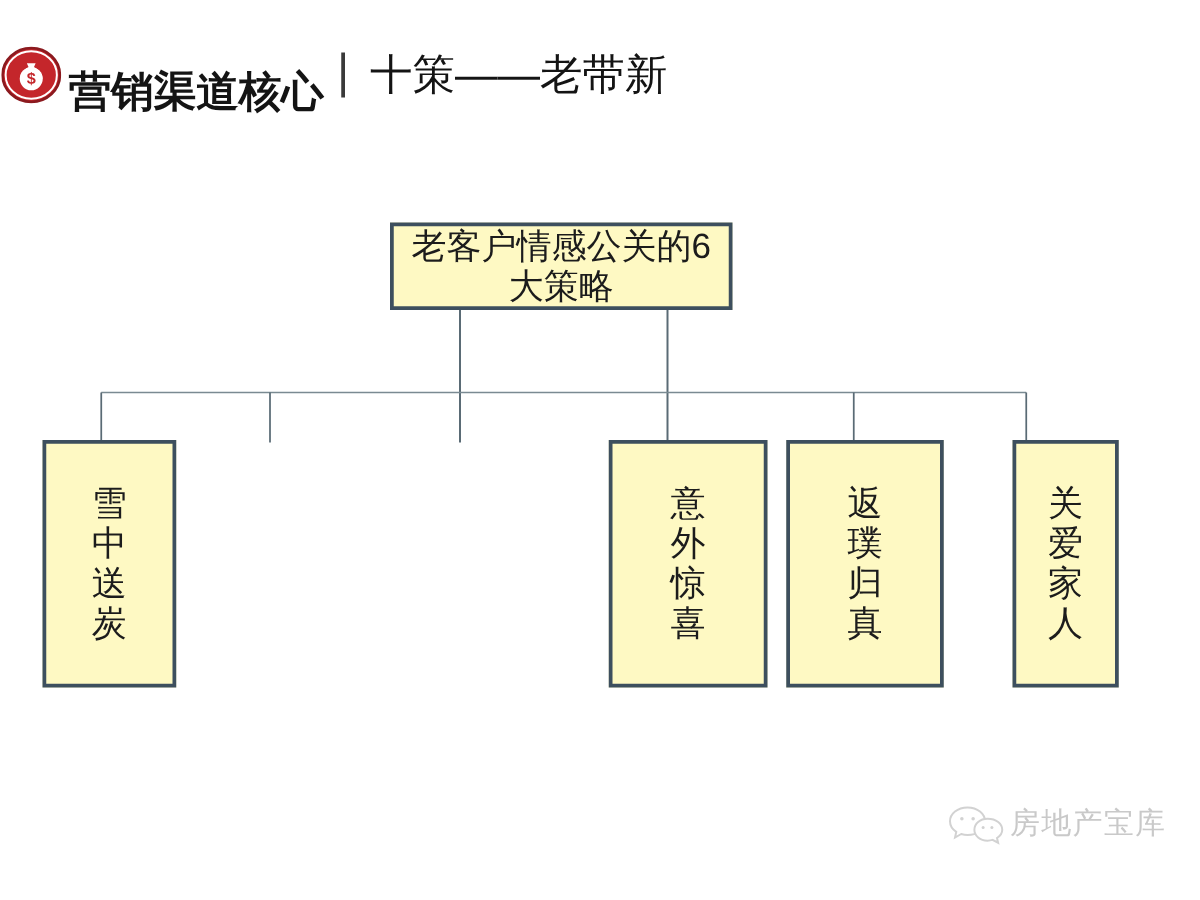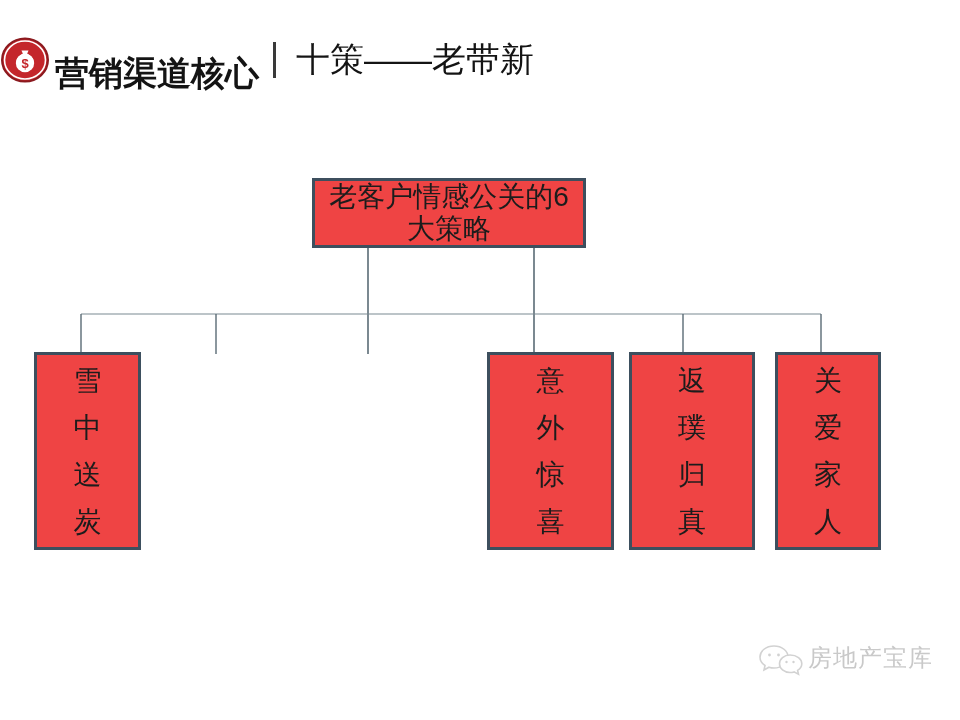--- a/index.html
+++ b/index.html
@@ -9,28 +9,28 @@
   }
   
   .header{position:absolute;left:0;top:36px;height:48px;display:flex;align-items:center;}
   .logo{width:48px;height:46px;margin-left:1px;flex:0 0 auto;}
   .brand{font-size:34px;font-weight:bold;color:#141414;letter-spacing:0px;margin-left:6px;margin-top:28px;}
   .hdr-divider{width:3px;height:36px;background:#3a3a3a;margin:0 20px 0 14px;}
   .title{font-size:34px;font-weight:normal;color:#141414;}
   
   .connectors{position:absolute;left:0;top:0;width:960px;height:720px;pointer-events:none;}
   .node{
-    position:absolute;background:#ef4444;border:3px solid #3d4f5e;box-sizing:border-box;
+    position:absolute;background:#fef9c3;border:3px solid #3d4f5e;box-sizing:border-box;
     display:flex;align-items:center;justify-content:center;color:#1c1c1c;
   }
   .root-node{left:312px;top:178px;width:274px;height:70px;flex-direction:column;}
   .root-node .ln{font-size:28px;line-height:32px;text-align:center;white-space:nowrap;}
   .child-node{top:352px;height:198px;}
   .vtext{
-    width:1.05em;font-size:28px;line-height:47px;text-align:center;
+    width:1.05em;font-size:28px;line-height:32px;text-align:center;
     word-break:break-all;overflow-wrap:anywhere;
   }
   
   .watermark{position:absolute;left:756px;top:642px;display:flex;}
   .wm-icon{width:50px;height:42px;flex:0 0 auto;}
   .wm-text{font-size:24px;color:#c9c9c9;margin-left:2px;letter-spacing:1px;}
 </style>
 </head>
 <body>
 
@@ -70,21 +70,21 @@
 
   <div class="node child-node" style="left:34px;width:107px;">
     <div class="vtext">雪中送炭</div>
   </div>
   <div class="node child-node" style="left:487px;width:127px;">
     <div class="vtext">意外惊喜</div>
   </div>
   <div class="node child-node" style="left:629px;width:126px;">
     <div class="vtext">返璞归真</div>
   </div>
-  <div class="node child-node" style="left:775px;width:106px;">
+  <div class="node child-node" style="left:810px;width:85px;">
     <div class="vtext">关爱家人</div>
   </div>
 
   <div class="watermark">
     <svg class="wm-icon" viewBox="0 0 50 42">
       <g fill="none" stroke="#d2d2d2" stroke-width="1.6">
         <path d="M18 4 C10 4 4 9 4 15 C4 18.5 6 21.5 9 23.5 L8 28 L13 25.2 C14.5 25.7 16.2 26 18 26 C26 26 32 21 32 15 C32 9 26 4 18 4 Z" fill="#ffffff"></path>
         <path d="M34 13 C28 13 23.5 17 23.5 21.8 C23.5 26.6 28 30.5 34 30.5 C35.4 30.5 36.8 30.3 38 29.9 L42.5 32.2 L41.6 28.4 C44.1 26.8 45.8 24.4 45.8 21.8 C45.8 17 41 13 34 13 Z" fill="#ffffff"></path>
       </g>
       <circle cx="13.5" cy="13" r="1.4" fill="#d2d2d2"></circle>

